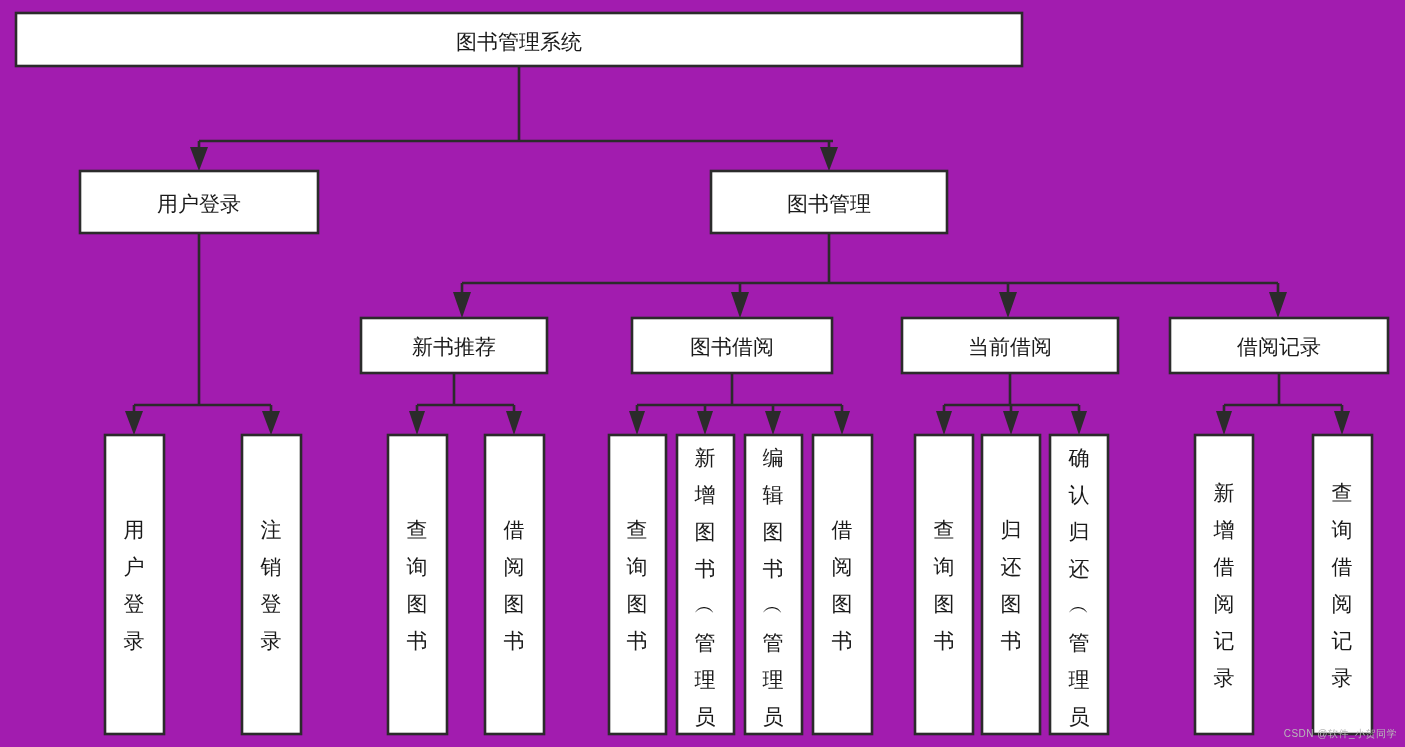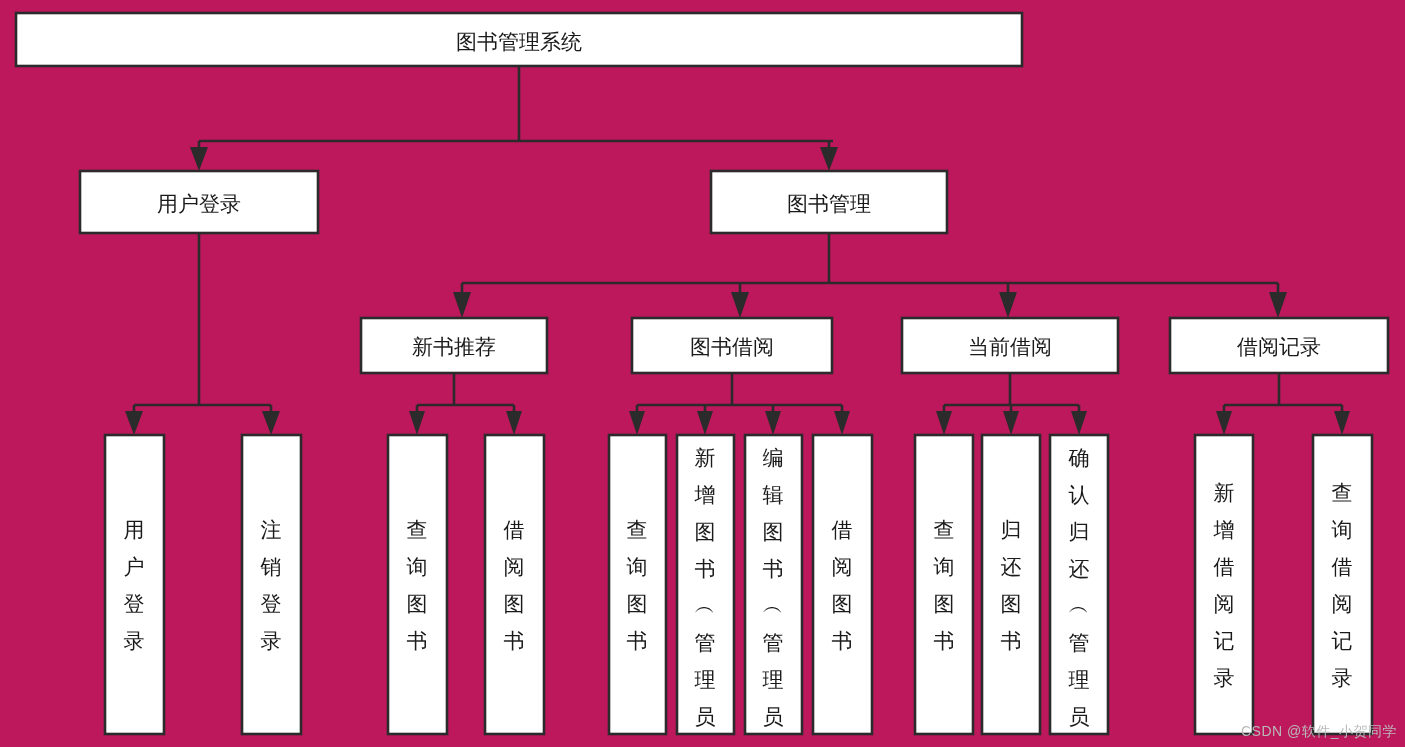--- a/index.html
+++ b/index.html
@@ -7,21 +7,21 @@
     padding: 0;
     background: #ffffff;
   }
   body {
     font-family: "Liberation Sans", "DejaVu Sans", sans-serif;
   }
   #diagram-root {
     position: relative;
     width: 1405px;
     height: 747px;
-    background: #be185d;
+    background: #a21caf;
     overflow: hidden;
   }
   svg#tree-svg {
     position: absolute;
     left: 0;
     top: 0;
     width: 1405px;
     height: 747px;
     display: block;
   }
@@ -49,21 +49,21 @@
     text-anchor: middle;
   }
   .label-v {
     font-size: 21px;
     text-anchor: middle;
   }
   .watermark {
     position: absolute;
     right: 8px;
     bottom: 6px;
-    font-size: 14px;
+    font-size: 10px;
     color: #b9b9b9;
     font-family: "Liberation Sans", "DejaVu Sans", sans-serif;
     white-space: nowrap;
     letter-spacing: 0.5px;
     pointer-events: none;
   }
 </style>
 </head>
 <body>
 

